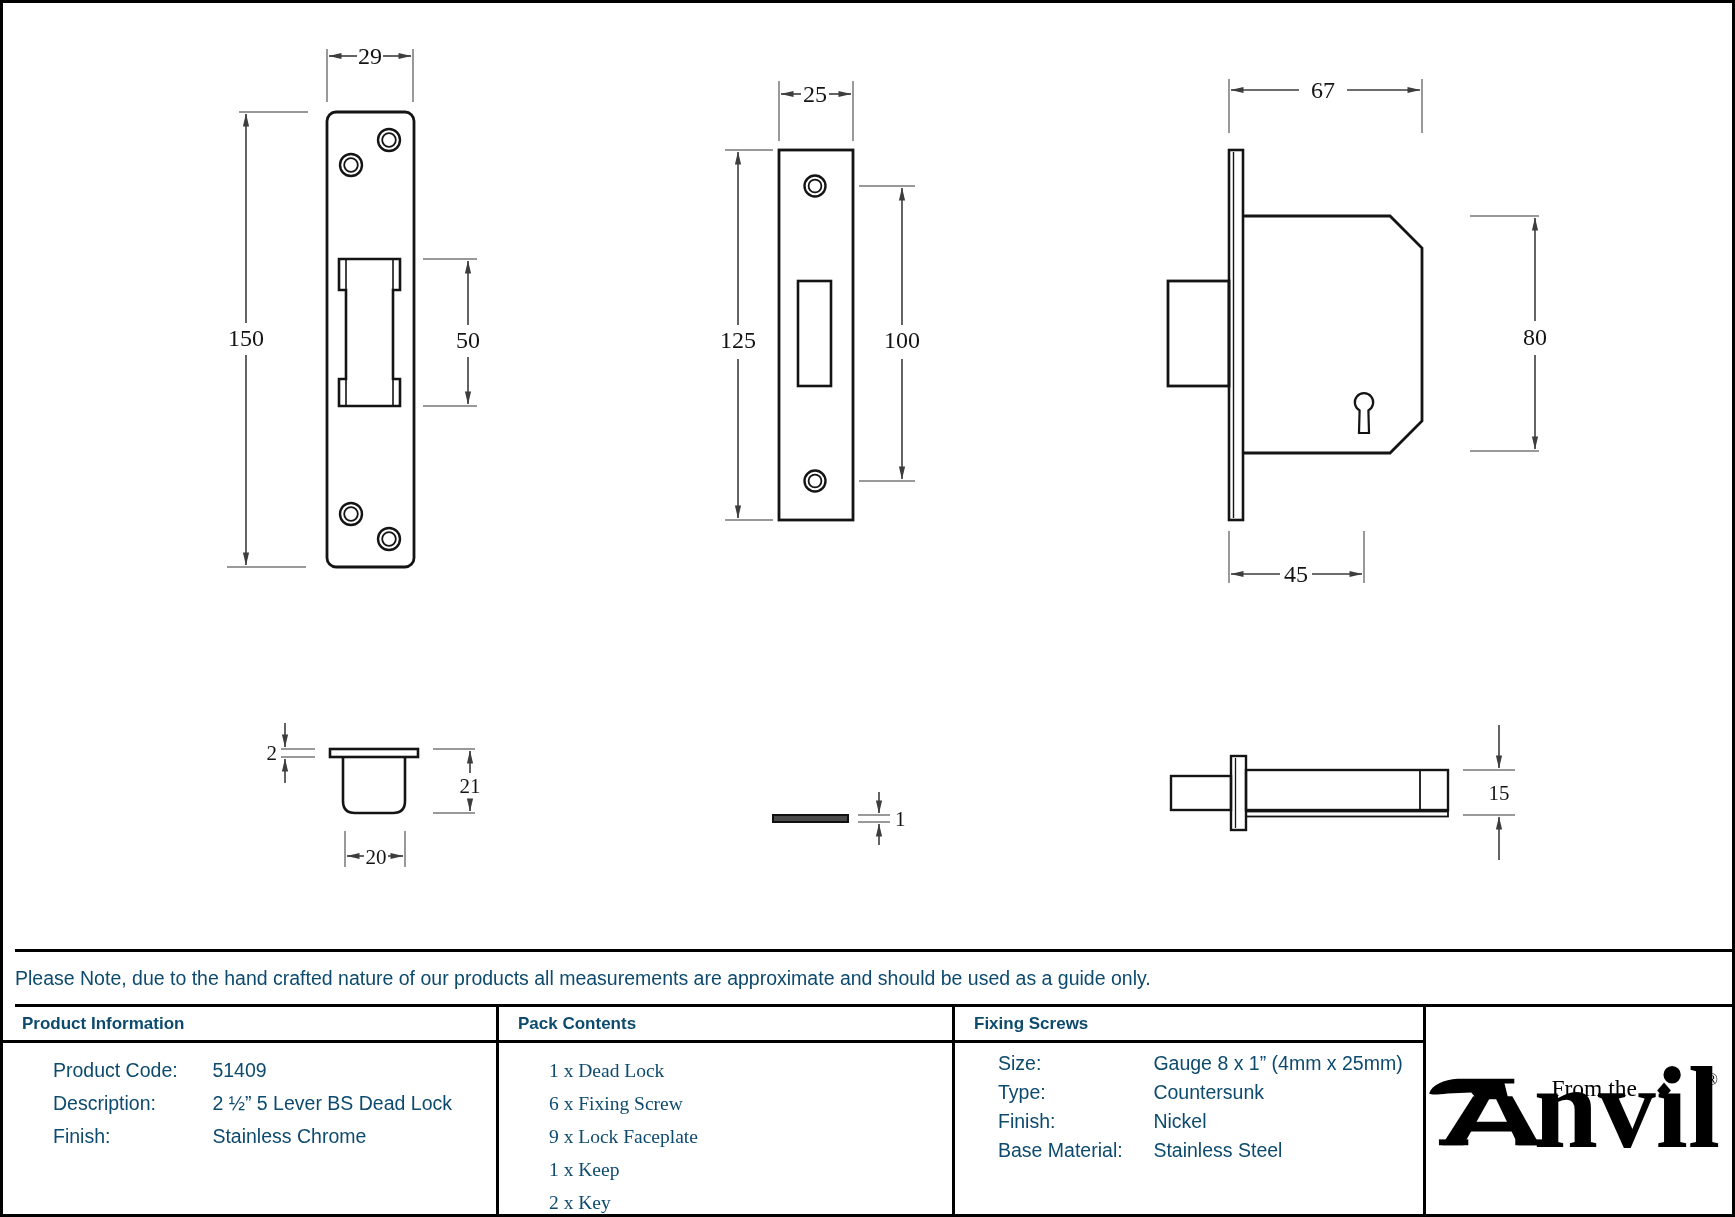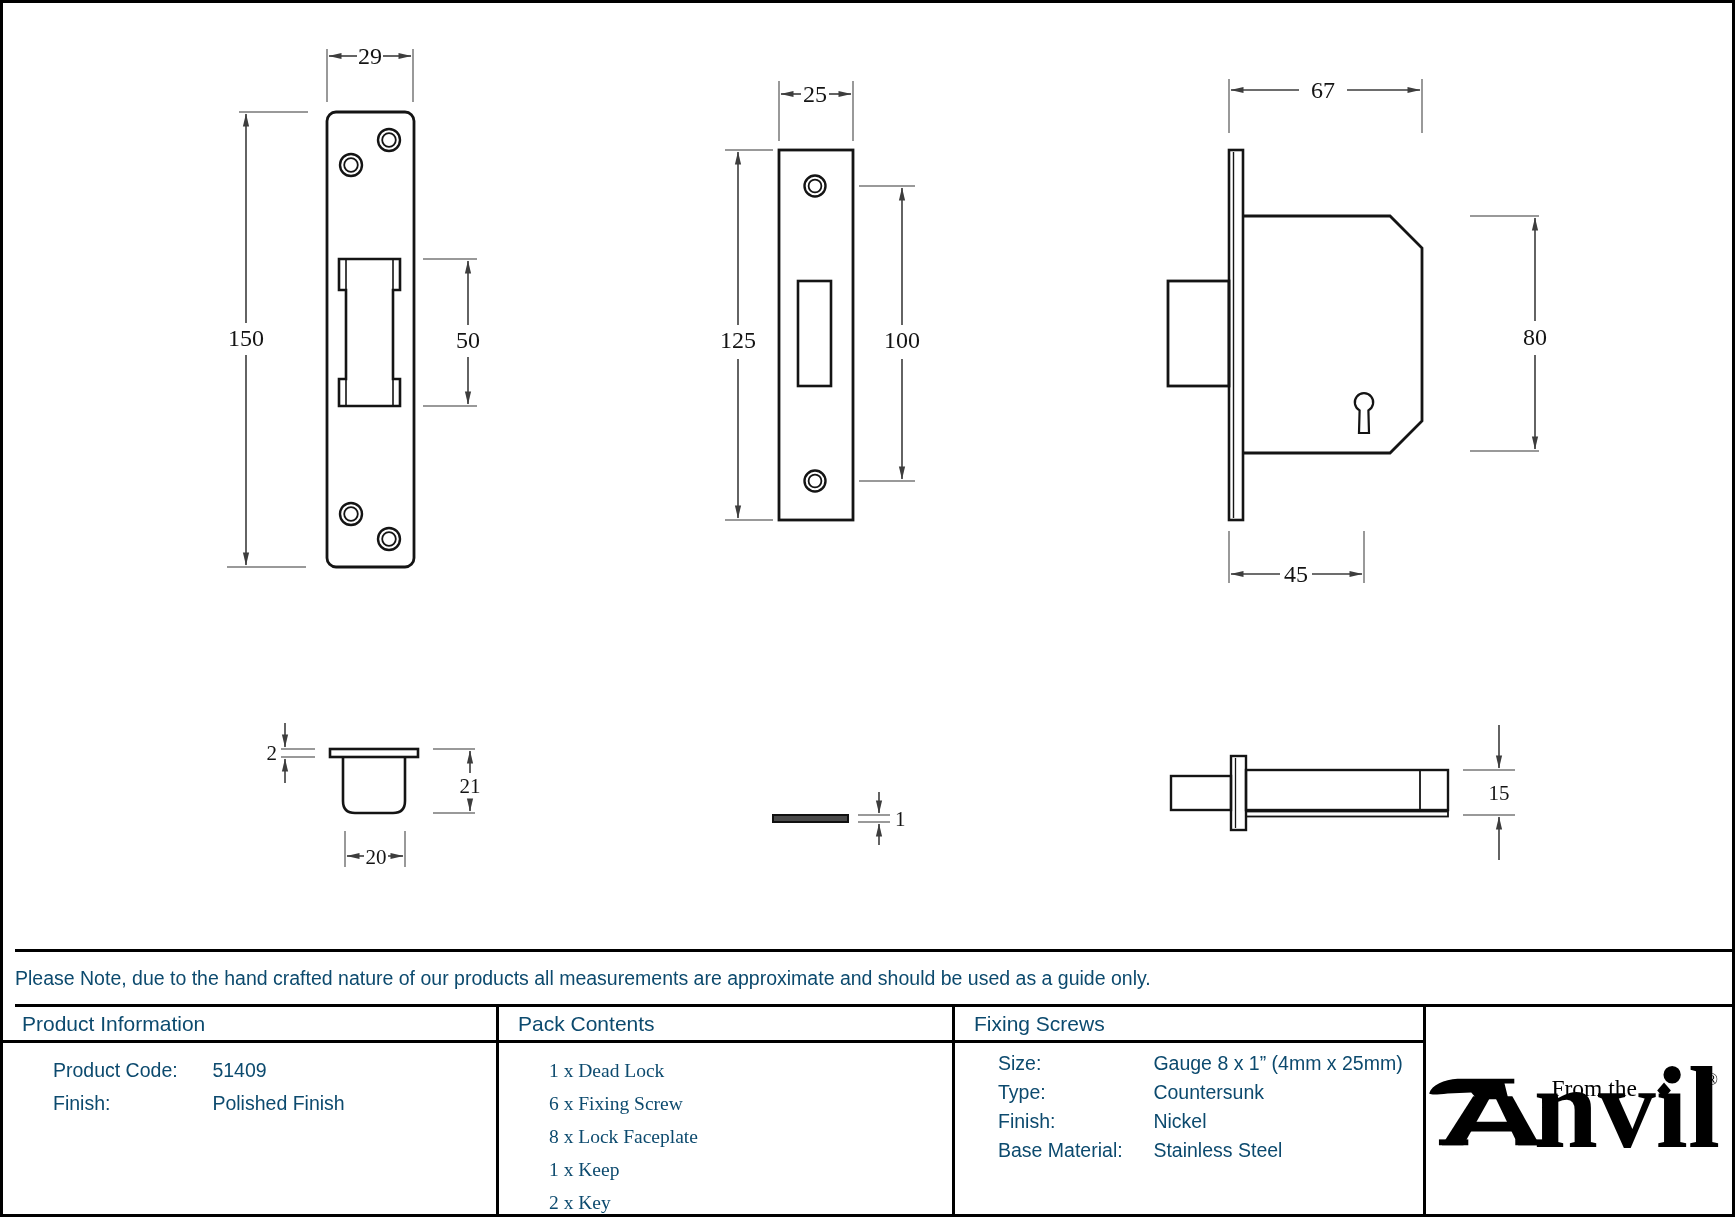--- a/index.html
+++ b/index.html
@@ -25,21 +25,21 @@
   }
   .info-grid{
     position:absolute;top:1004px;left:0;width:1729px;height:207px;
     display:grid;
     grid-template-columns:496px 456px 471px 1fr;
     grid-template-rows:36px 1fr;
   }
   .cell{box-sizing:border-box;overflow:hidden;}
   .b-right{border-right:3px solid #000;}
   .b-bottom{border-bottom:3px solid #000;}
-  .hdr{display:flex;align-items:center;padding-left:19px;font-size:21px;}
+  .hdr{display:flex;align-items:center;padding-left:19px;font-size:17px;font-weight:bold;}
   .body-cell{font-size:19.5px;padding-left:32px;}
   .kv-block{padding:11px 0 0 18px;}
   .kv-row{line-height:33px;white-space:nowrap;}
   .kv-label{display:inline-block;}
   .c1 .kv-label{width:154px;}
   .c3 .kv-block{padding:6px 0 0 11px;}
   .c3 .kv-row{line-height:29px;}
   .c3 .kv-label{width:150px;}
   .list-block{padding:11px 0 0 18px;}
   .list-item{line-height:33px;white-space:nowrap;font-family:Liberation Serif, serif;}
@@ -299,31 +299,35 @@
       </svg>
     </div>
 
     <div class="cell body-cell b-right c1">
       <div class="kv-block">
         <div class="kv-row">
           <span class="kv-label">Product Code:</span>
           <span class="kv-value">51409</span>
         </div>
         <div class="kv-row">
+          <span class="kv-label">Description:</span>
+          <span class="kv-value">2 ½” 5 Lever BS Dead Lock</span>
+        </div>
+        <div class="kv-row">
           <span class="kv-label">Finish:</span>
-          <span class="kv-value">Polished Finish</span>
+          <span class="kv-value">Stainless Chrome</span>
         </div>
       </div>
     </div>
 
     <div class="cell body-cell b-right c2">
       <div class="list-block">
         <div class="list-item">1 x Dead Lock</div>
         <div class="list-item">6 x Fixing Screw</div>
-        <div class="list-item">8 x Lock Faceplate</div>
+        <div class="list-item">9 x Lock Faceplate</div>
         <div class="list-item">1 x Keep</div>
         <div class="list-item">2 x Key</div>
       </div>
     </div>
 
     <div class="cell body-cell b-right c3">
       <div class="kv-block">
         <div class="kv-row">
           <span class="kv-label">Size:</span>
           <span class="kv-value">Gauge 8 x 1” (4mm x 25mm)</span>

